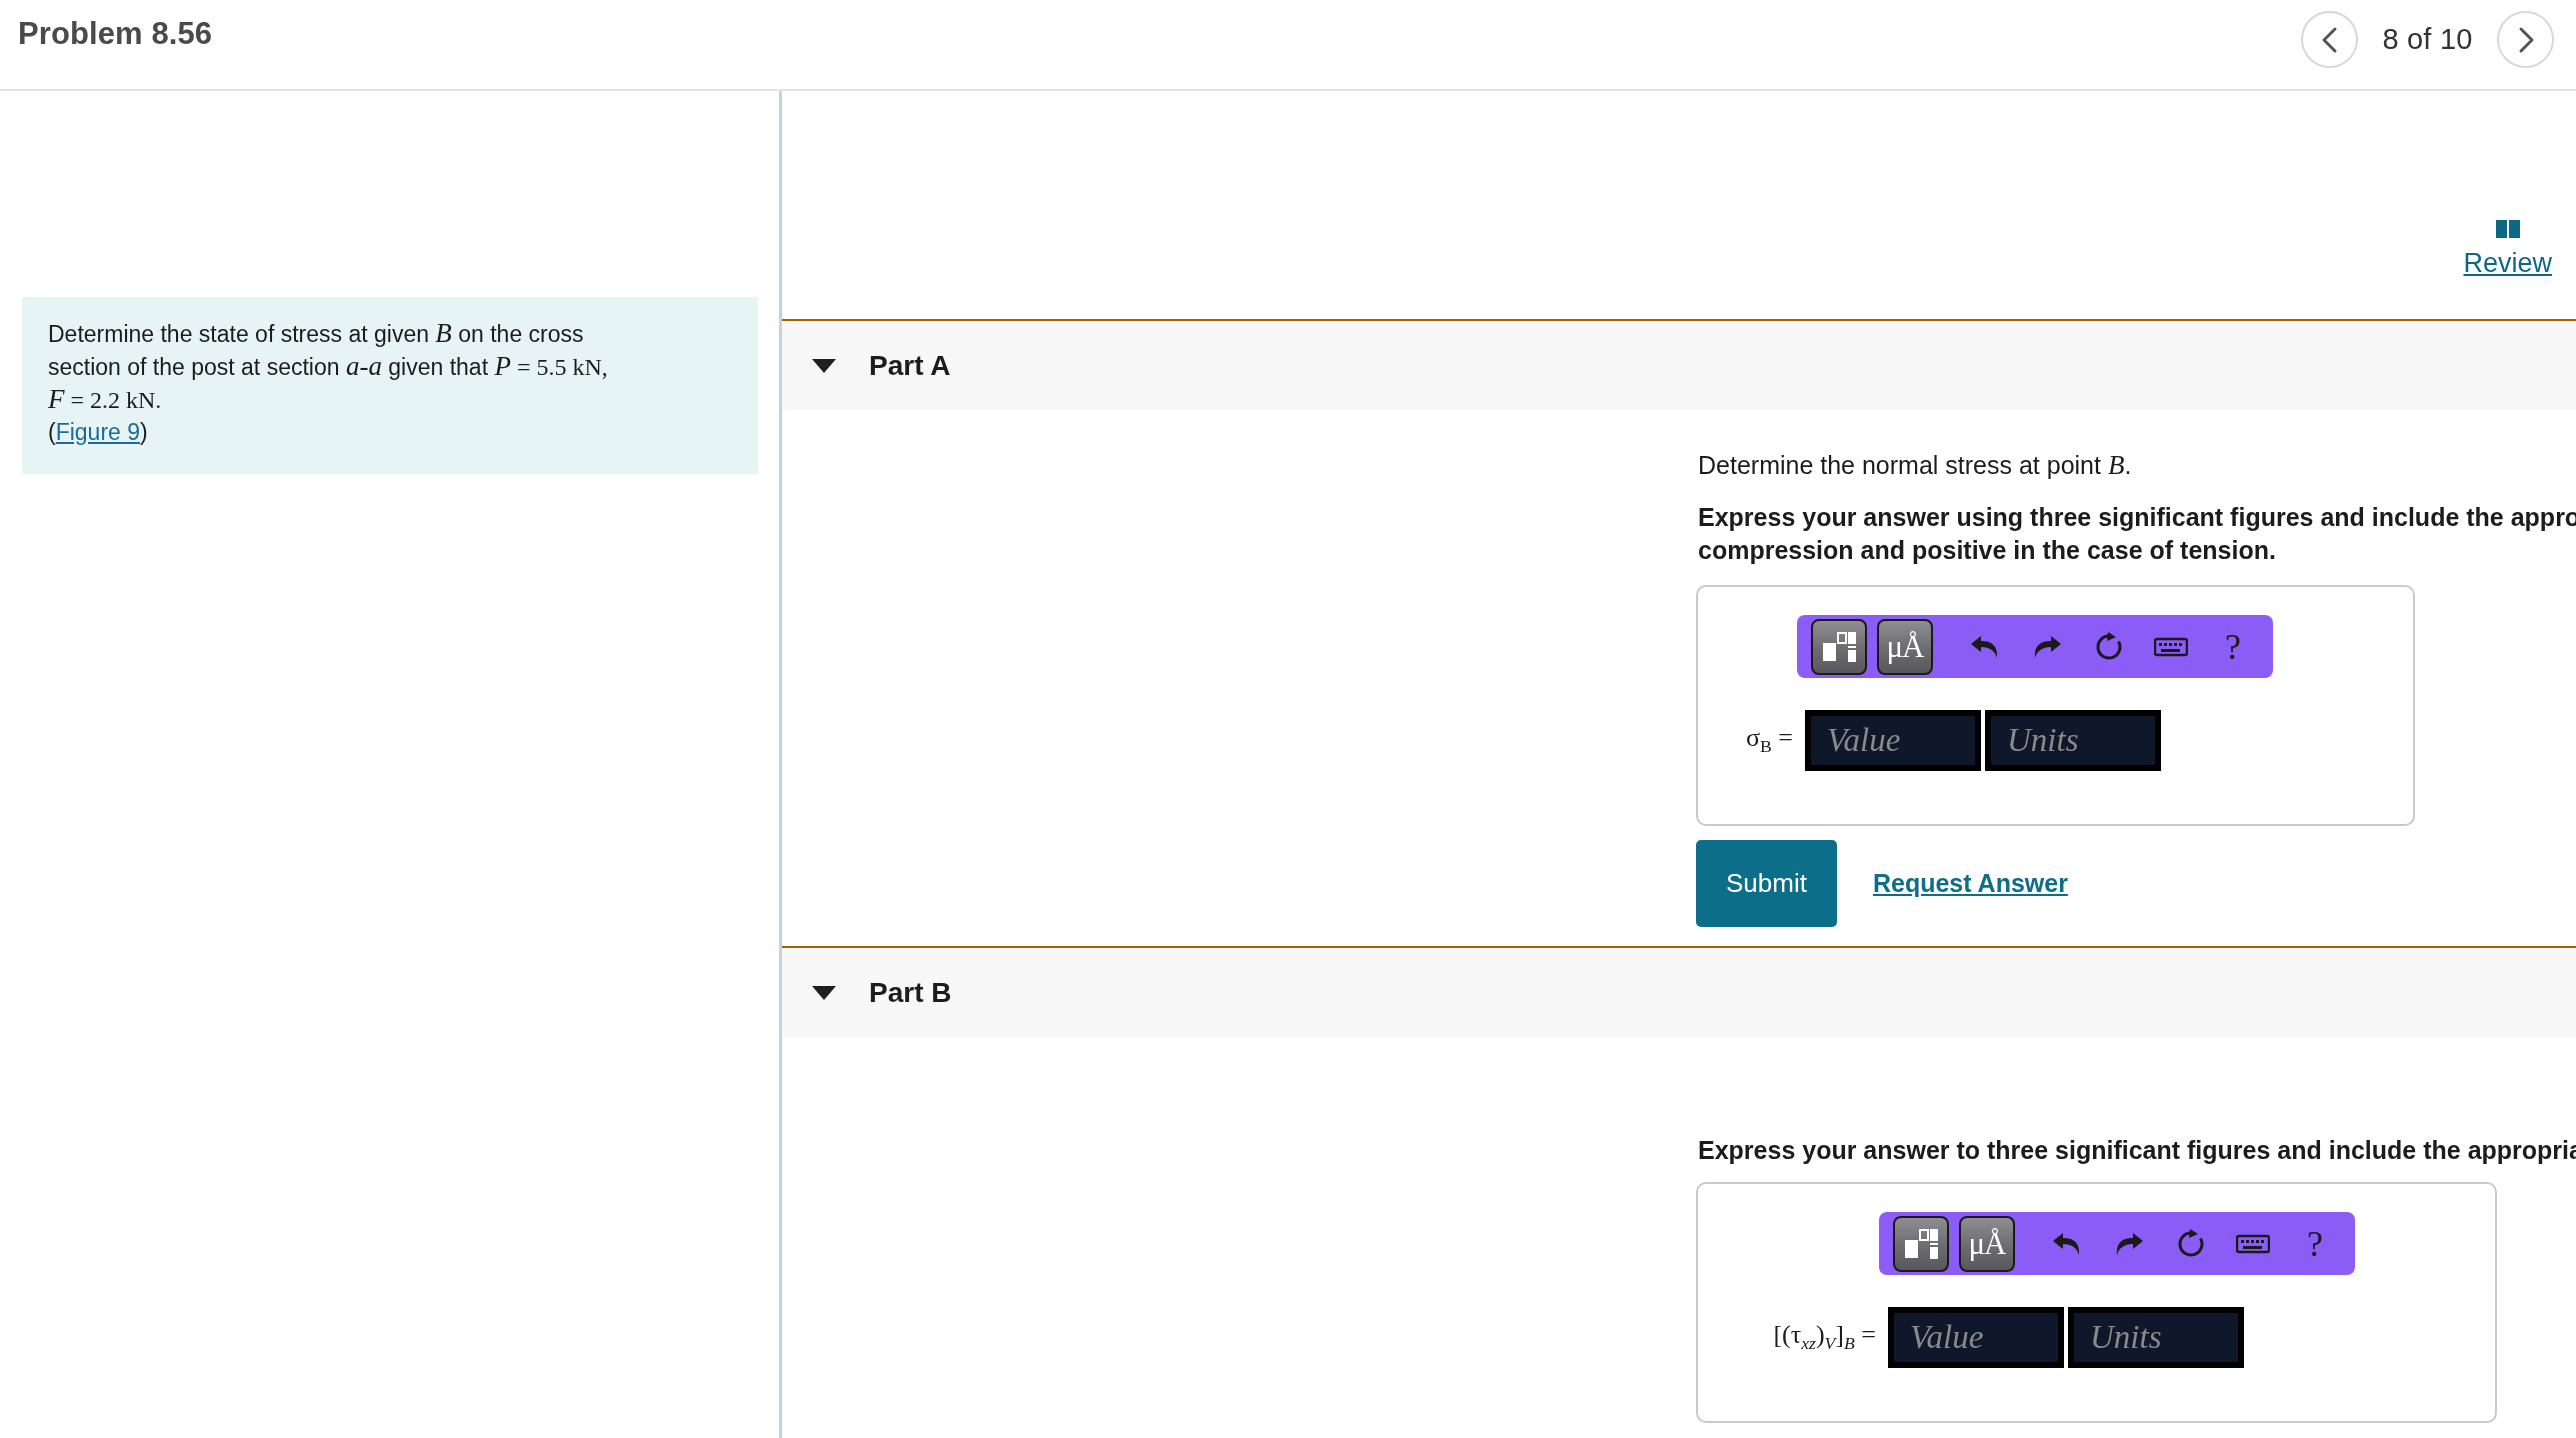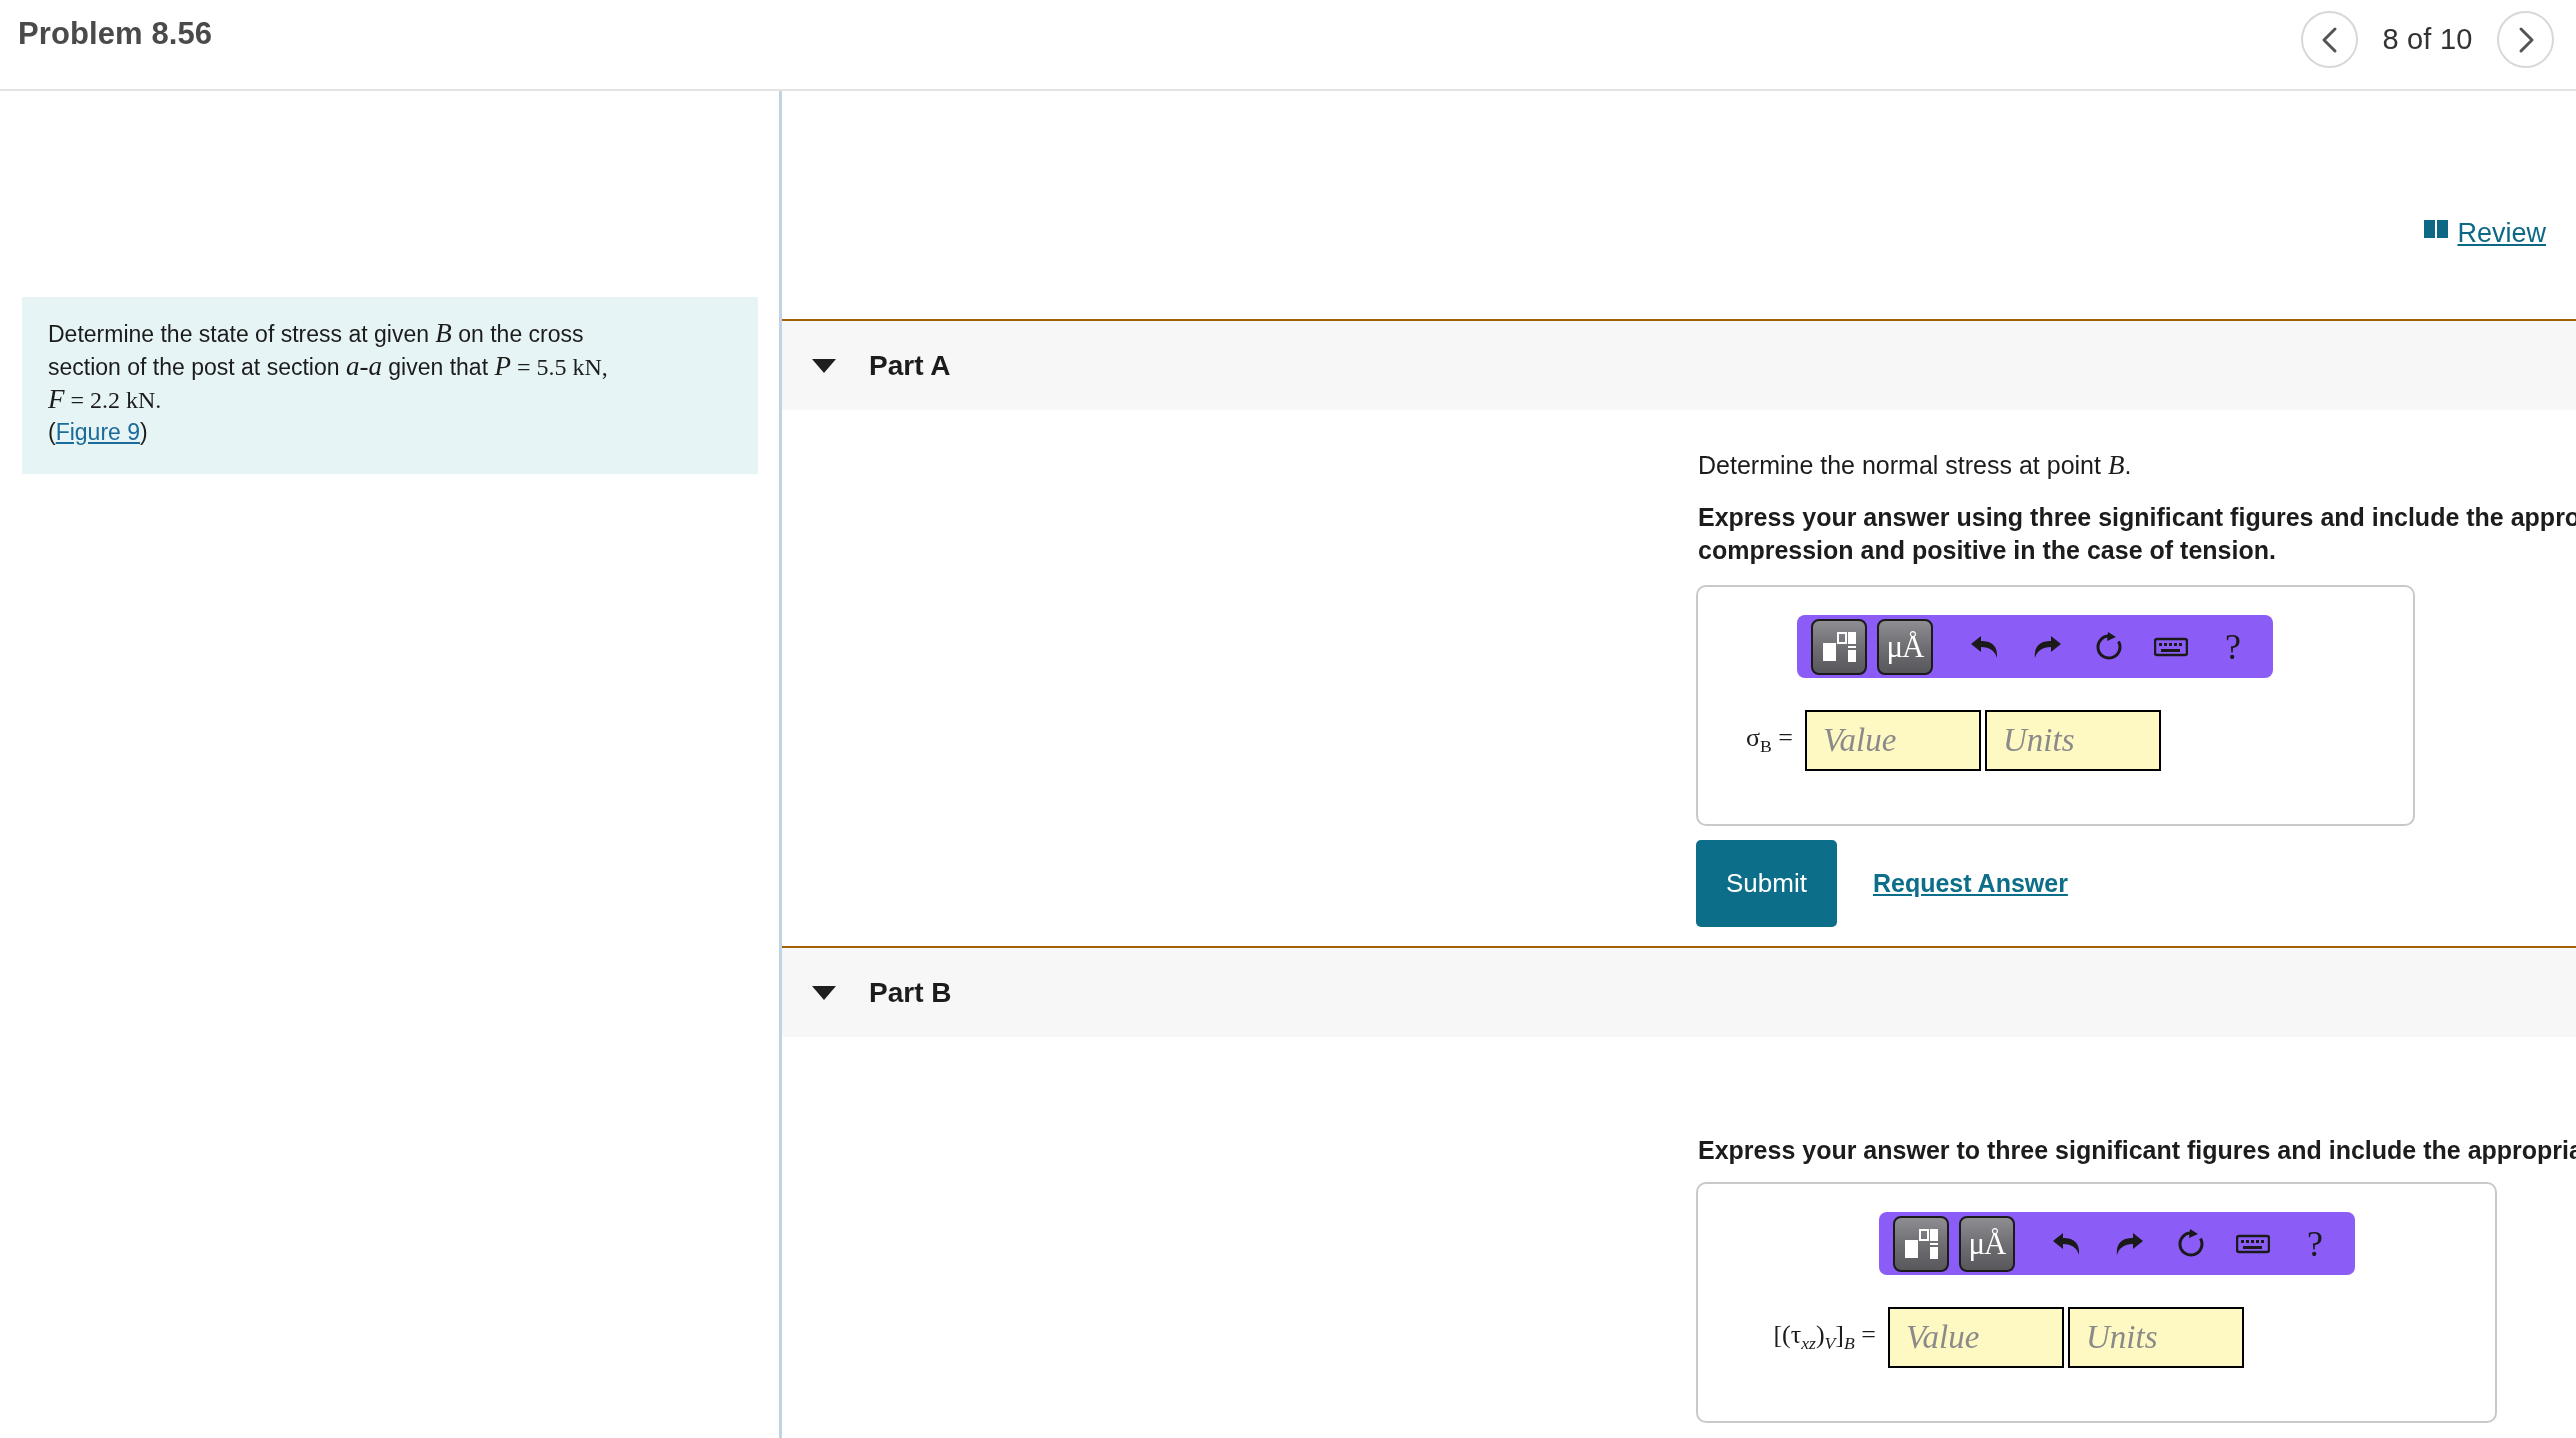--- a/index.html
+++ b/index.html
@@ -87,23 +87,24 @@
   .mu { font-family: "Liberation Serif", serif; font-style: normal; font-size: 24px; }
   .figure-link {
     color: #1a6a9a;
     text-decoration: underline;
     cursor: pointer;
   }
 
   
   .review-row {
     position: absolute;
-    right: 30px; top: 127px;
-    display: flex; gap: 8px;
-    cursor: pointer;
+    right: 24px; top: 127px;
+    display: flex; align-items: center; gap: 8px;
+    cursor: pointer;
+    flex-direction: column;
   }
   .review-text {
     font-size: 27px;
     color: #0c6885;
     text-decoration: underline;
   }
 
   
   .part-header {
     position: absolute;
@@ -199,22 +200,22 @@
   }
   .ans-label {
     font-family: "Liberation Serif", serif;
     font-size: 26px;
     color: #1c1c1c;
     white-space: nowrap;
     text-align: right;
   }
   .fld {
     height: 61px;
-    border: 2px solid #000000;
-    background: #fef9c3;
+    border: 6px solid #000000;
+    background: #0f172a;
     font-family: "Liberation Serif", serif;
     font-style: italic;
     font-size: 33px;
     color: #8a8a8a;
     padding: 0 16px;
     outline: none;
   }
   .fld::placeholder { color: #8a8a8a; opacity: 1; }
 
   

